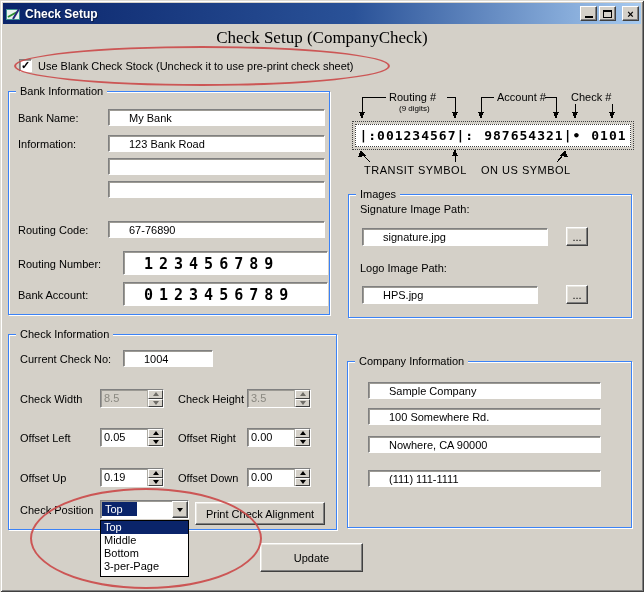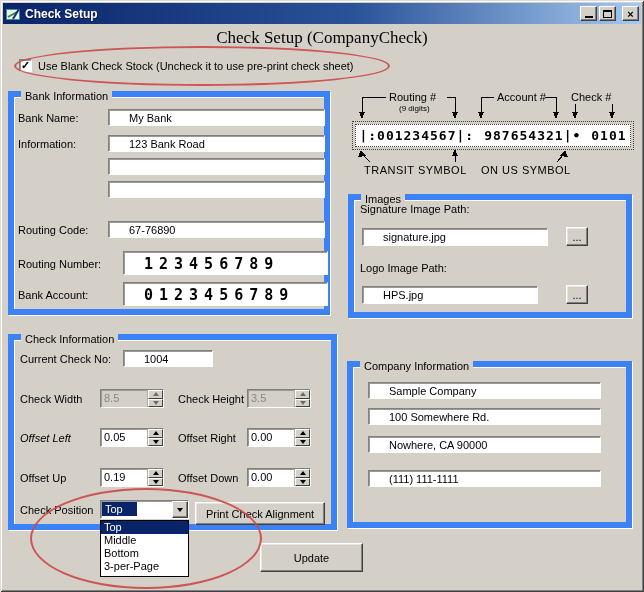--- a/index.html
+++ b/index.html
@@ -26,21 +26,21 @@
     display:inline-flex;align-items:center;justify-content:center;
     font-size:11px;font-weight:bold;color:#000;box-sizing:border-box;cursor:default;
   }
   .winbtn .minbar{width:8px;height:2px;background:#000;margin-top:7px;}
   .winbtn .maxbox{width:9px;height:8px;border:1px solid #000;border-top:2px solid #000;box-sizing:border-box;}
   .gap4{width:4px;display:inline-block;}
   
   .heading{position:absolute;top:28px;left:0;width:644px;text-align:center;
     font-family:"Liberation Serif",serif;font-weight:normal;font-size:17px;}
   
-  .grp{position:absolute;border:6px solid #3b82f6;box-sizing:border-box;
+  .grp{position:absolute;border:1px solid #3b82f6;box-sizing:border-box;
     box-shadow:inset 1px 1px 0 #ffffff, 1px 1px 0 #ffffff;}
   .legend{position:absolute;top:-7px;left:7px;background:#d4d0c8;padding:0 4px;line-height:13px;}
   .lbl{position:absolute;white-space:nowrap;line-height:13px;}
   
   .fld{
     position:absolute;background:#fff;border:1px solid;box-sizing:border-box;
     border-color:#808080 #ffffff #ffffff #808080;
     box-shadow:inset 1px 1px 0 #9c9a94;
     font-family:"Liberation Sans",sans-serif;font-size:11px;color:#000;
     padding:1px 20px;outline:none;
@@ -220,21 +220,21 @@
     <span class="btns">
         <span class="sb">
           <span class="tri-up"></span>
         </span>
         <span class="sb">
           <span class="tri-dn"></span>
         </span>
       </span>
   </div>
 
-  <span class="lbl" style="left:20px;top:432px;font-style:italic;">Offset Left</span>
+  <span class="lbl" style="left:20px;top:432px;">Offset Left</span>
   <div class="spin" style="left:100px;top:428px;width:64px;height:19px;">
     <span class="val">0.05</span>
     <span class="btns">
         <span class="sb">
           <span class="tri-up"></span>
         </span>
         <span class="sb">
           <span class="tri-dn"></span>
         </span>
       </span>

